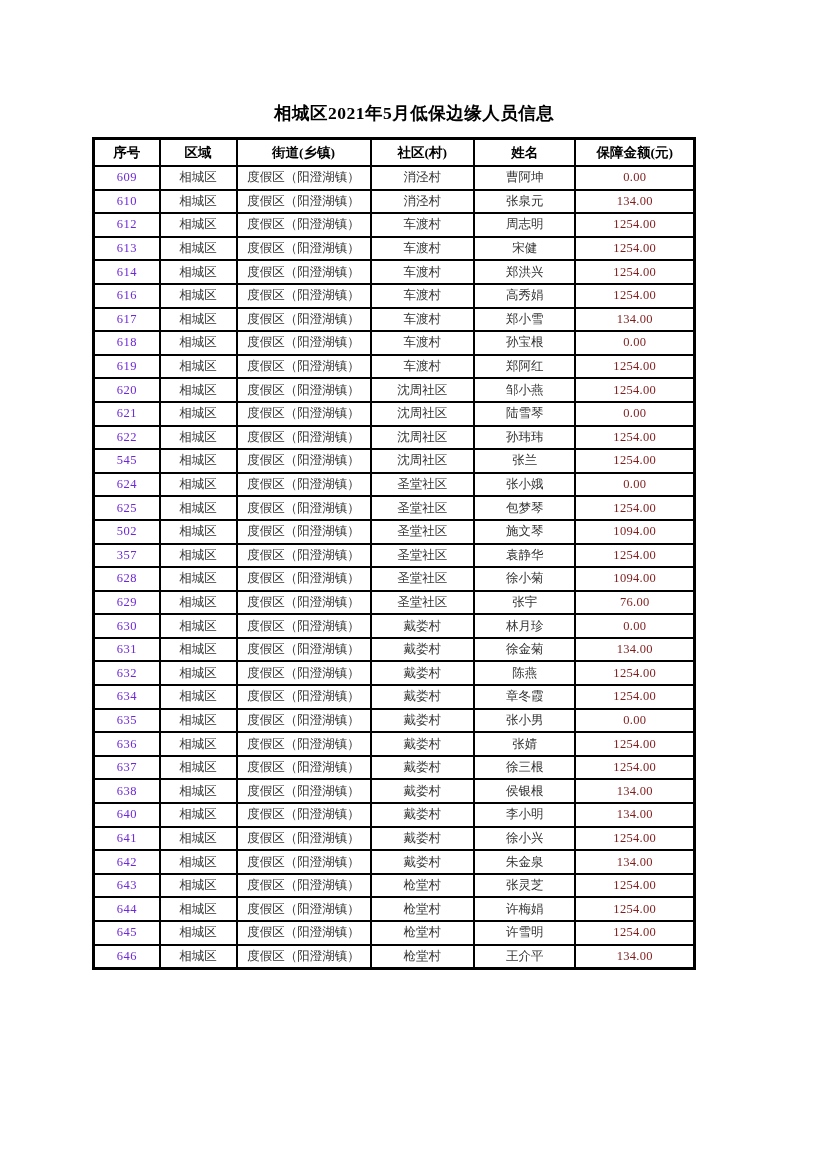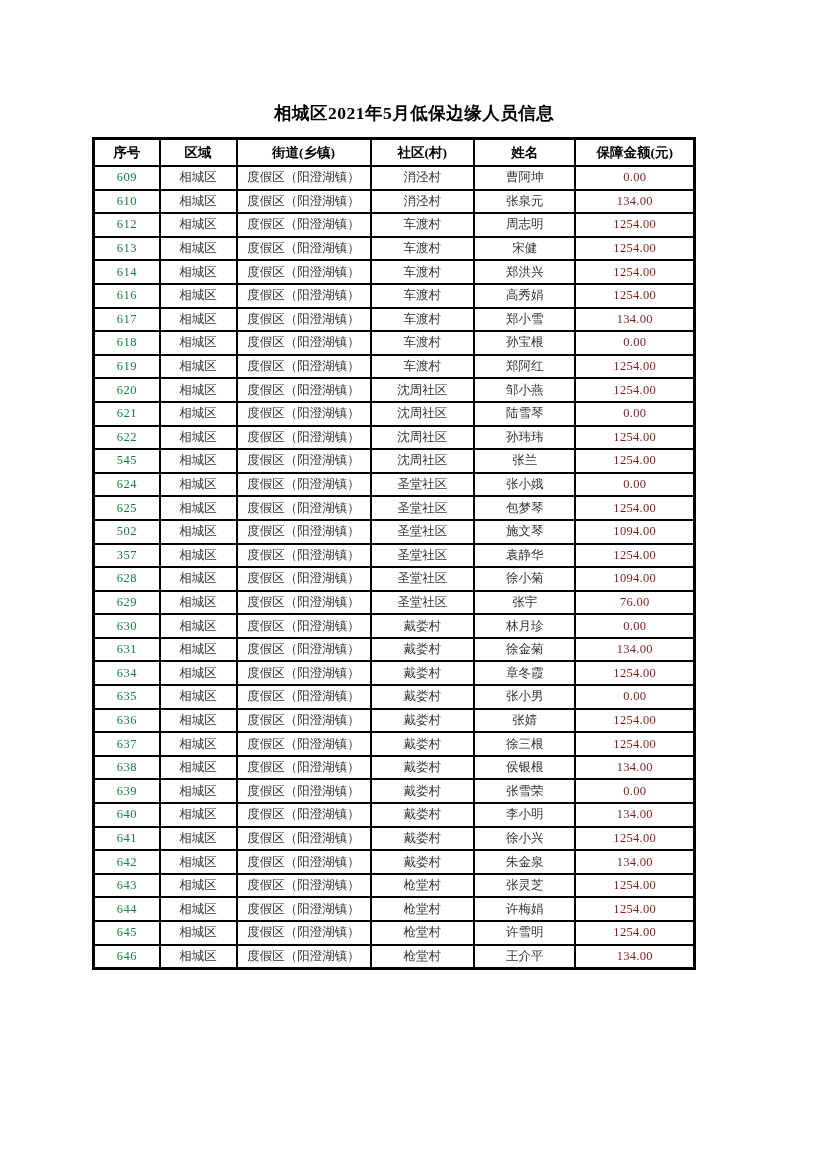--- a/index.html
+++ b/index.html
@@ -57,21 +57,21 @@
     font-size: 12.5px;
   }
   
   col.c-seq     { width: 11.0%; }
   col.c-region  { width: 12.8%; }
   col.c-street  { width: 22.3%; }
   col.c-village { width: 17.2%; }
   col.c-name    { width: 16.9%; }
   col.c-amount  { width: 19.8%; }
 
-  td.cell-seq    { color: #15803d; letter-spacing: 0.5px; }
+  td.cell-seq    { color: #6d28d9; letter-spacing: 0.5px; }
   td.cell-region,
   td.cell-street,
   td.cell-village,
   td.cell-name   { color: #333333; }
   td.cell-amount { color: #7f1d1d; letter-spacing: 0.3px; }
 
   .page-footer {
     position: absolute;
     top: 1092px;
     left: 0;
@@ -271,20 +271,28 @@
         </tr>
         <tr>
           <td class="cell-seq">631</td>
           <td class="cell-region">相城区</td>
           <td class="cell-street">度假区（阳澄湖镇）</td>
           <td class="cell-village">戴娄村</td>
           <td class="cell-name">徐金菊</td>
           <td class="cell-amount">134.00</td>
         </tr>
         <tr>
+          <td class="cell-seq">632</td>
+          <td class="cell-region">相城区</td>
+          <td class="cell-street">度假区（阳澄湖镇）</td>
+          <td class="cell-village">戴娄村</td>
+          <td class="cell-name">陈燕</td>
+          <td class="cell-amount">1254.00</td>
+        </tr>
+        <tr>
           <td class="cell-seq">634</td>
           <td class="cell-region">相城区</td>
           <td class="cell-street">度假区（阳澄湖镇）</td>
           <td class="cell-village">戴娄村</td>
           <td class="cell-name">章冬霞</td>
           <td class="cell-amount">1254.00</td>
         </tr>
         <tr>
           <td class="cell-seq">635</td>
           <td class="cell-region">相城区</td>
@@ -309,28 +317,20 @@
           <td class="cell-name">徐三根</td>
           <td class="cell-amount">1254.00</td>
         </tr>
         <tr>
           <td class="cell-seq">638</td>
           <td class="cell-region">相城区</td>
           <td class="cell-street">度假区（阳澄湖镇）</td>
           <td class="cell-village">戴娄村</td>
           <td class="cell-name">侯银根</td>
           <td class="cell-amount">134.00</td>
-        </tr>
-        <tr>
-          <td class="cell-seq">639</td>
-          <td class="cell-region">相城区</td>
-          <td class="cell-street">度假区（阳澄湖镇）</td>
-          <td class="cell-village">戴娄村</td>
-          <td class="cell-name">张雪荣</td>
-          <td class="cell-amount">0.00</td>
         </tr>
         <tr>
           <td class="cell-seq">640</td>
           <td class="cell-region">相城区</td>
           <td class="cell-street">度假区（阳澄湖镇）</td>
           <td class="cell-village">戴娄村</td>
           <td class="cell-name">李小明</td>
           <td class="cell-amount">134.00</td>
         </tr>
         <tr>

